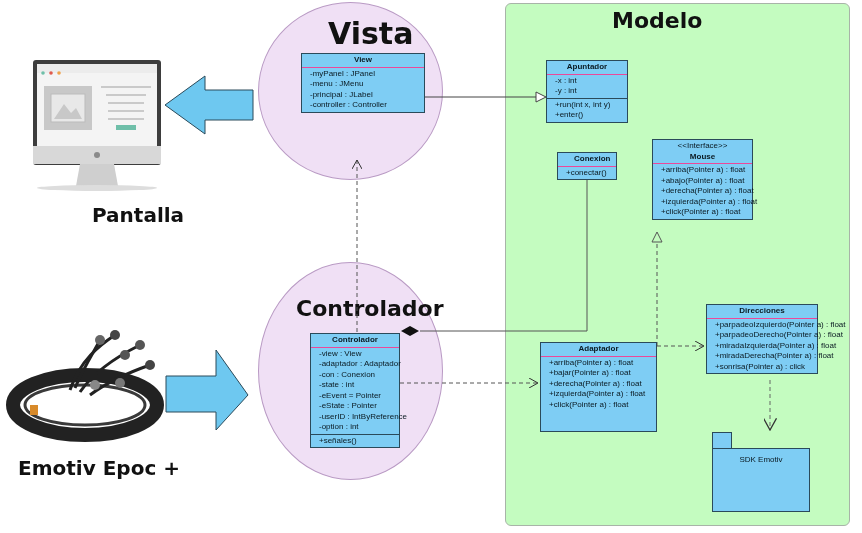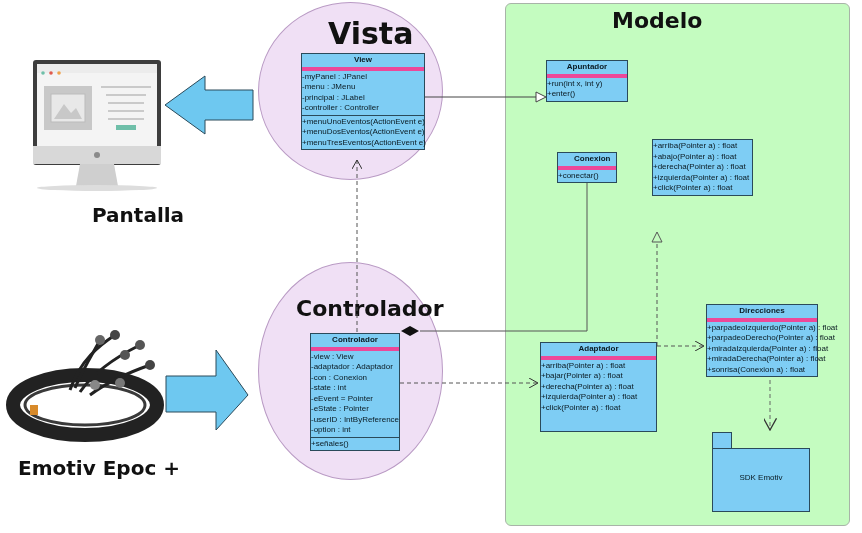--- a/index.html
+++ b/index.html
@@ -2,29 +2,29 @@
 <html><head>
 <meta charset="utf-8">
 <style>
   html, body { margin:0; padding:0; background:#ffffff; }
   body { width:862px; height:533px; position:relative; overflow:hidden; font-family:"Liberation Sans", sans-serif; }
   .abs { position:absolute; }
   .modelo-panel { left:505px; top:3px; width:345px; height:523px; background:#c4fcc0; border:1px solid #a8b4a8; border-radius:6px; box-sizing:border-box; }
   .big-title { font-family:"DejaVu Sans", sans-serif; font-weight:bold; color:#111; font-size:22px; white-space:nowrap; }
   .ellipse { position:absolute; border-radius:50%; background:#f0e0f5; border:1px solid #b99ac4; box-sizing:border-box; }
   .uml { position:absolute; background:#7ecdf4; border:1px solid #2a4a5a; box-sizing:border-box; font-size:8px; color:#0a1a22; line-height:10.5px; }
-  .uml .hdr { text-align:center; font-weight:bold; border-bottom:4px solid #ec4899; padding:1px 16px; }
+  .uml .hdr { text-align:center; font-weight:bold; border-bottom:1px solid #ec4899; padding:1px 16px; }
   .uml .stereo { text-align:center; font-weight:normal; }
-  .uml .sec { border-bottom:1px solid #2a4a5a; padding:1px 0; }
+  .uml .sec { border-bottom:1px solid #2a4a5a; padding:1px 8px; }
   .uml .sec:last-child { border-bottom:none; }
   .uml .row { white-space:nowrap; }
   .caption { font-family:"DejaVu Sans", sans-serif; font-weight:bold; font-size:20px; color:#111; white-space:nowrap; }
   svg.lines { position:absolute; left:0; top:0; pointer-events:none; }
   .pkg-tab { position:absolute; background:#7ecdf4; border:1px solid #2a4a5a; box-sizing:border-box; }
-  .pkg-body { position:absolute; background:#7ecdf4; border:1px solid #2a4a5a; box-sizing:border-box; font-size:8px; text-align:center; padding-top:24px; color:#0a1a22; }
+  .pkg-body { position:absolute; background:#7ecdf4; border:1px solid #2a4a5a; box-sizing:border-box; font-size:8px; text-align:center; padding-top:6px; color:#0a1a22; }
 </style>
 </head>
 <body>
 
 <div class="abs modelo-panel"></div>
 <div class="abs big-title" style="left:612px;top:8px;font-size:22px;">Modelo</div>
 
 <div class="ellipse" style="left:258px;top:2px;width:185px;height:178px;"></div>
 <div class="ellipse" style="left:258px;top:262px;width:185px;height:218px;"></div>
 <div class="abs big-title" style="left:328px;top:16px;font-size:30px;">Vista</div>
@@ -101,43 +101,46 @@
 <div class="abs caption" style="left:18px;top:456px;">Emotiv Epoc +</div>
 
 <div class="uml" style="left:301px;top:53px;width:124px;">
   <div class="hdr">View</div>
   <div class="sec">
     <div class="row">-myPanel : JPanel</div>
     <div class="row">-menu : JMenu</div>
     <div class="row">-principal : JLabel</div>
     <div class="row">-controller : Controller</div>
   </div>
-  <div class="sec">
-    <div class="row">+menuUnoEventos(ActionEvent e)</div>
-    <div class="row">+menuDosEventos(ActionEvent e)</div>
-    <div class="row">+menuTresEventos(ActionEvent e)</div>
-  </div>
 </div>
 
 <div class="uml" style="left:546px;top:60px;width:82px;">
   <div class="hdr">Apuntador</div>
+  <div class="sec">
+    <div class="row">-x : int</div>
+    <div class="row">-y : int</div>
+  </div>
   <div class="sec">
     <div class="row">+run(int x, int y)</div>
     <div class="row">+enter()</div>
   </div>
 </div>
 
 <div class="uml" style="left:557px;top:152px;width:60px;">
   <div class="hdr">Conexion</div>
   <div class="sec">
     <div class="row">+conectar()</div>
   </div>
 </div>
 
 <div class="uml" style="left:652px;top:139px;width:101px;">
+  <div class="hdr">
+    <div class="stereo">&lt;&lt;Interface&gt;&gt;</div>
+    <div>Mouse</div>
+  </div>
   <div class="sec">
     <div class="row">+arriba(Pointer a) : float</div>
     <div class="row">+abajo(Pointer a) : float</div>
     <div class="row">+derecha(Pointer a) : float</div>
     <div class="row">+izquierda(Pointer a) : float</div>
     <div class="row">+click(Pointer a) : float</div>
   </div>
 </div>
 
 <div class="uml" style="left:310px;top:333px;width:90px;">
@@ -168,20 +171,20 @@
   </div>
 </div>
 
 <div class="uml" style="left:706px;top:304px;width:112px;">
   <div class="hdr">Direcciones</div>
   <div class="sec">
     <div class="row">+parpadeoIzquierdo(Pointer a) : float</div>
     <div class="row">+parpadeoDerecho(Pointer a) : float</div>
     <div class="row">+miradaIzquierda(Pointer a) : float</div>
     <div class="row">+miradaDerecha(Pointer a) : float</div>
-    <div class="row">+sonrisa(Conexion a) : float</div>
+    <div class="row">+sonrisa(Pointer a) : click</div>
   </div>
 </div>
 
 <div class="pkg-tab" style="left:712px;top:432px;width:20px;height:17px;"></div>
 <div class="pkg-body" style="left:712px;top:448px;width:98px;height:64px;">
   <span>SDK Emotiv</span>
 </div>
 
 </body></html>

